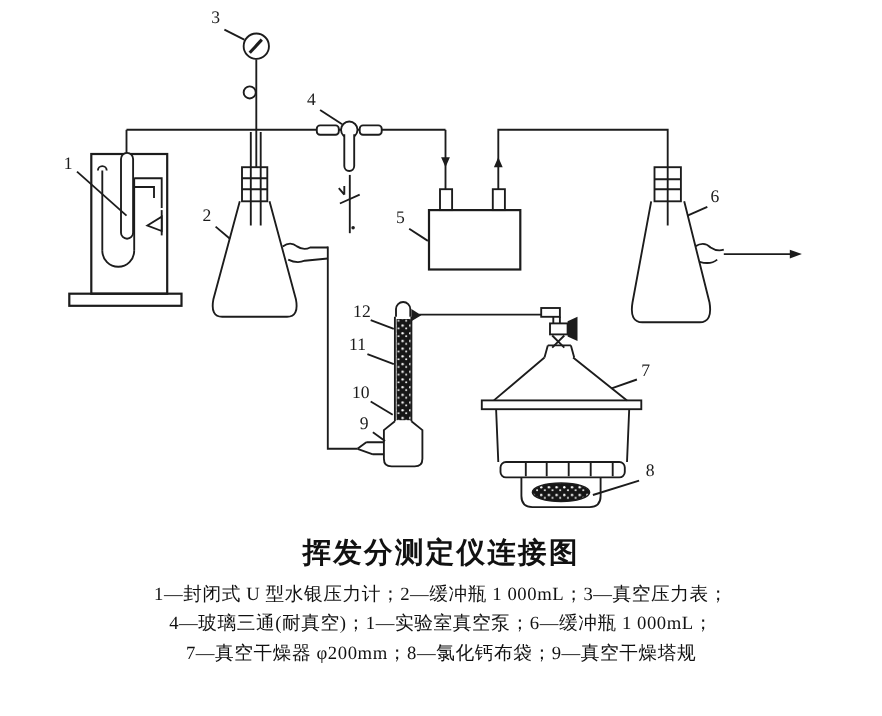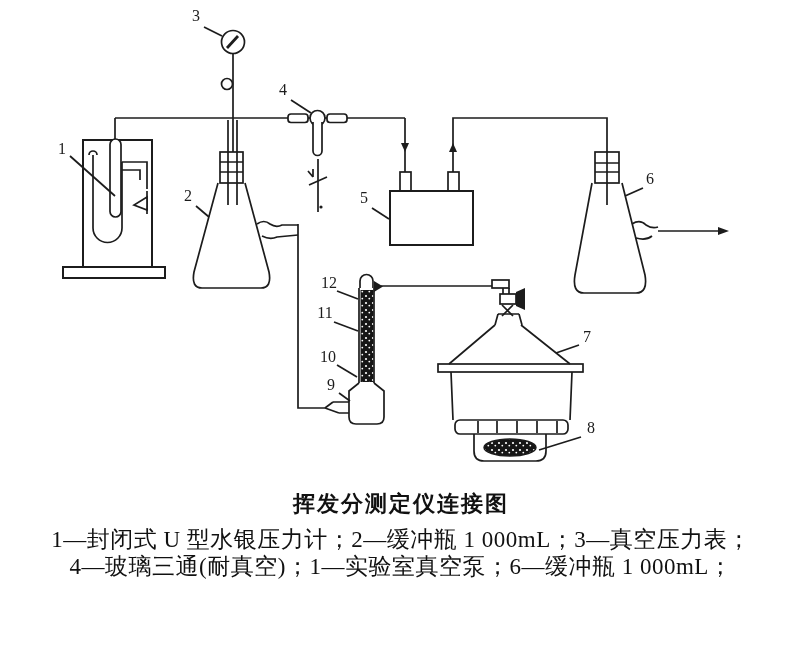--- a/index.html
+++ b/index.html
@@ -1,22 +1,22 @@
 <!DOCTYPE html>
 <html><head>
 <meta charset="utf-8">
 <style>
   html,body{margin:0;padding:0;background:#fff;}
   #page{position:relative;width:802px;height:651px;background:#fff;overflow:hidden;
         font-family:"Liberation Serif","DejaVu Serif",serif;}
   #diagram{position:absolute;left:0;top:0;}
   #caption{position:absolute;left:0;top:489px;width:802px;text-align:center;color:#111;}
   #caption .title{font-family:"DejaVu Sans","Liberation Sans",sans-serif;
-                  font-weight:bold;font-size:22px;letter-spacing:2px;line-height:29px;}
-  #caption .lines{margin-top:8px;font-size:23px;line-height:27px;letter-spacing:0.5px;}
+                  font-weight:bold;font-size:26px;letter-spacing:2px;line-height:29px;}
+  #caption .lines{margin-top:8px;font-size:17px;line-height:27px;letter-spacing:0.5px;}
   svg text{font-family:"Liberation Serif","DejaVu Serif",serif;font-size:16px;fill:#1c1c1c;}
   .ln{stroke:#1c1c1c;stroke-width:1.7;fill:none;}
   .thick{stroke:#1c1c1c;stroke-width:2;fill:none;}
   .wfill{fill:#fff;stroke:#1c1c1c;stroke-width:1.7;}
   .dark{fill:#1c1c1c;stroke:none;}
 </style>
 </head>
 <body>
 
 <div id="page">
@@ -152,16 +152,17 @@
     <path class="ln" d="M337,291 L358,299"></path> 
         <text x="329" y="288" text-anchor="middle">12</text>
   </g>
 </svg>
 
 <div id="caption">
   <div class="title">挥发分测定仪连接图</div>
   <div class="lines">
     <div>1—封闭式 U 型水银压力计；2—缓冲瓶 1 000mL；3—真空压力表；</div>
     <div>4—玻璃三通(耐真空)；1—实验室真空泵；6—缓冲瓶 1 000mL；</div>
+    <div>7—真空干燥器 φ200mm；8—氯化钙布袋；9—真空干燥塔规</div>
   </div>
 </div>
 
 </div>
 
 </body></html>

